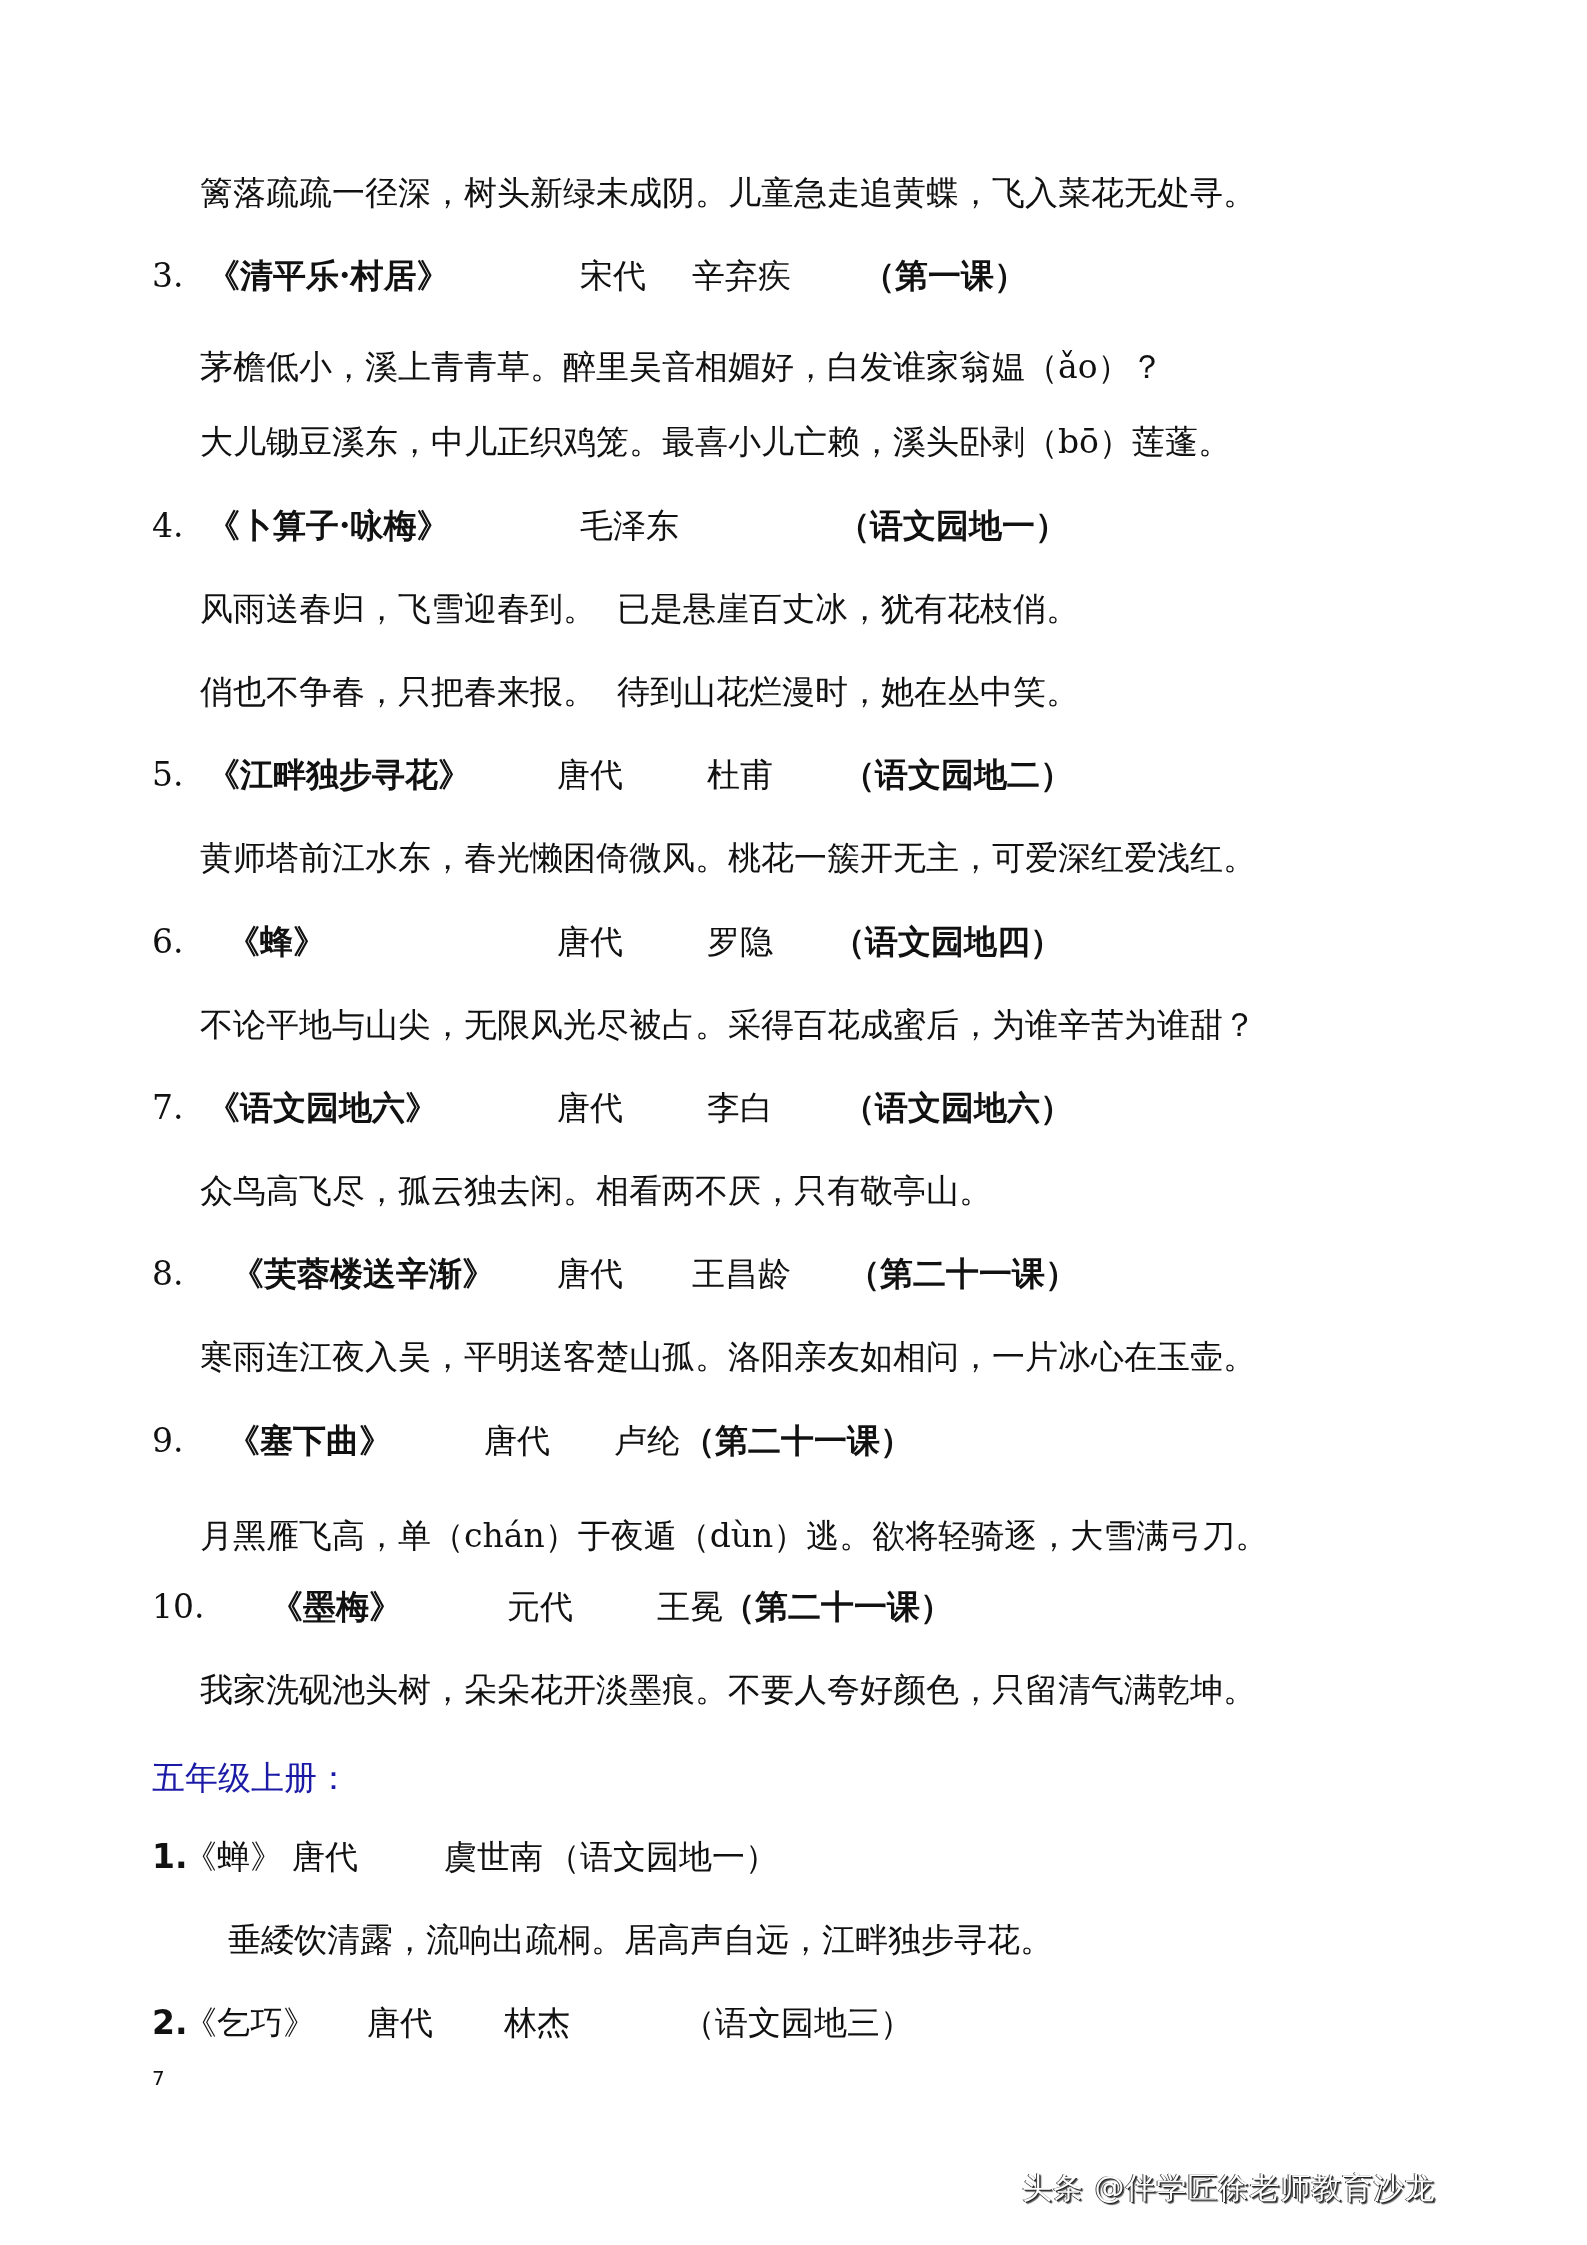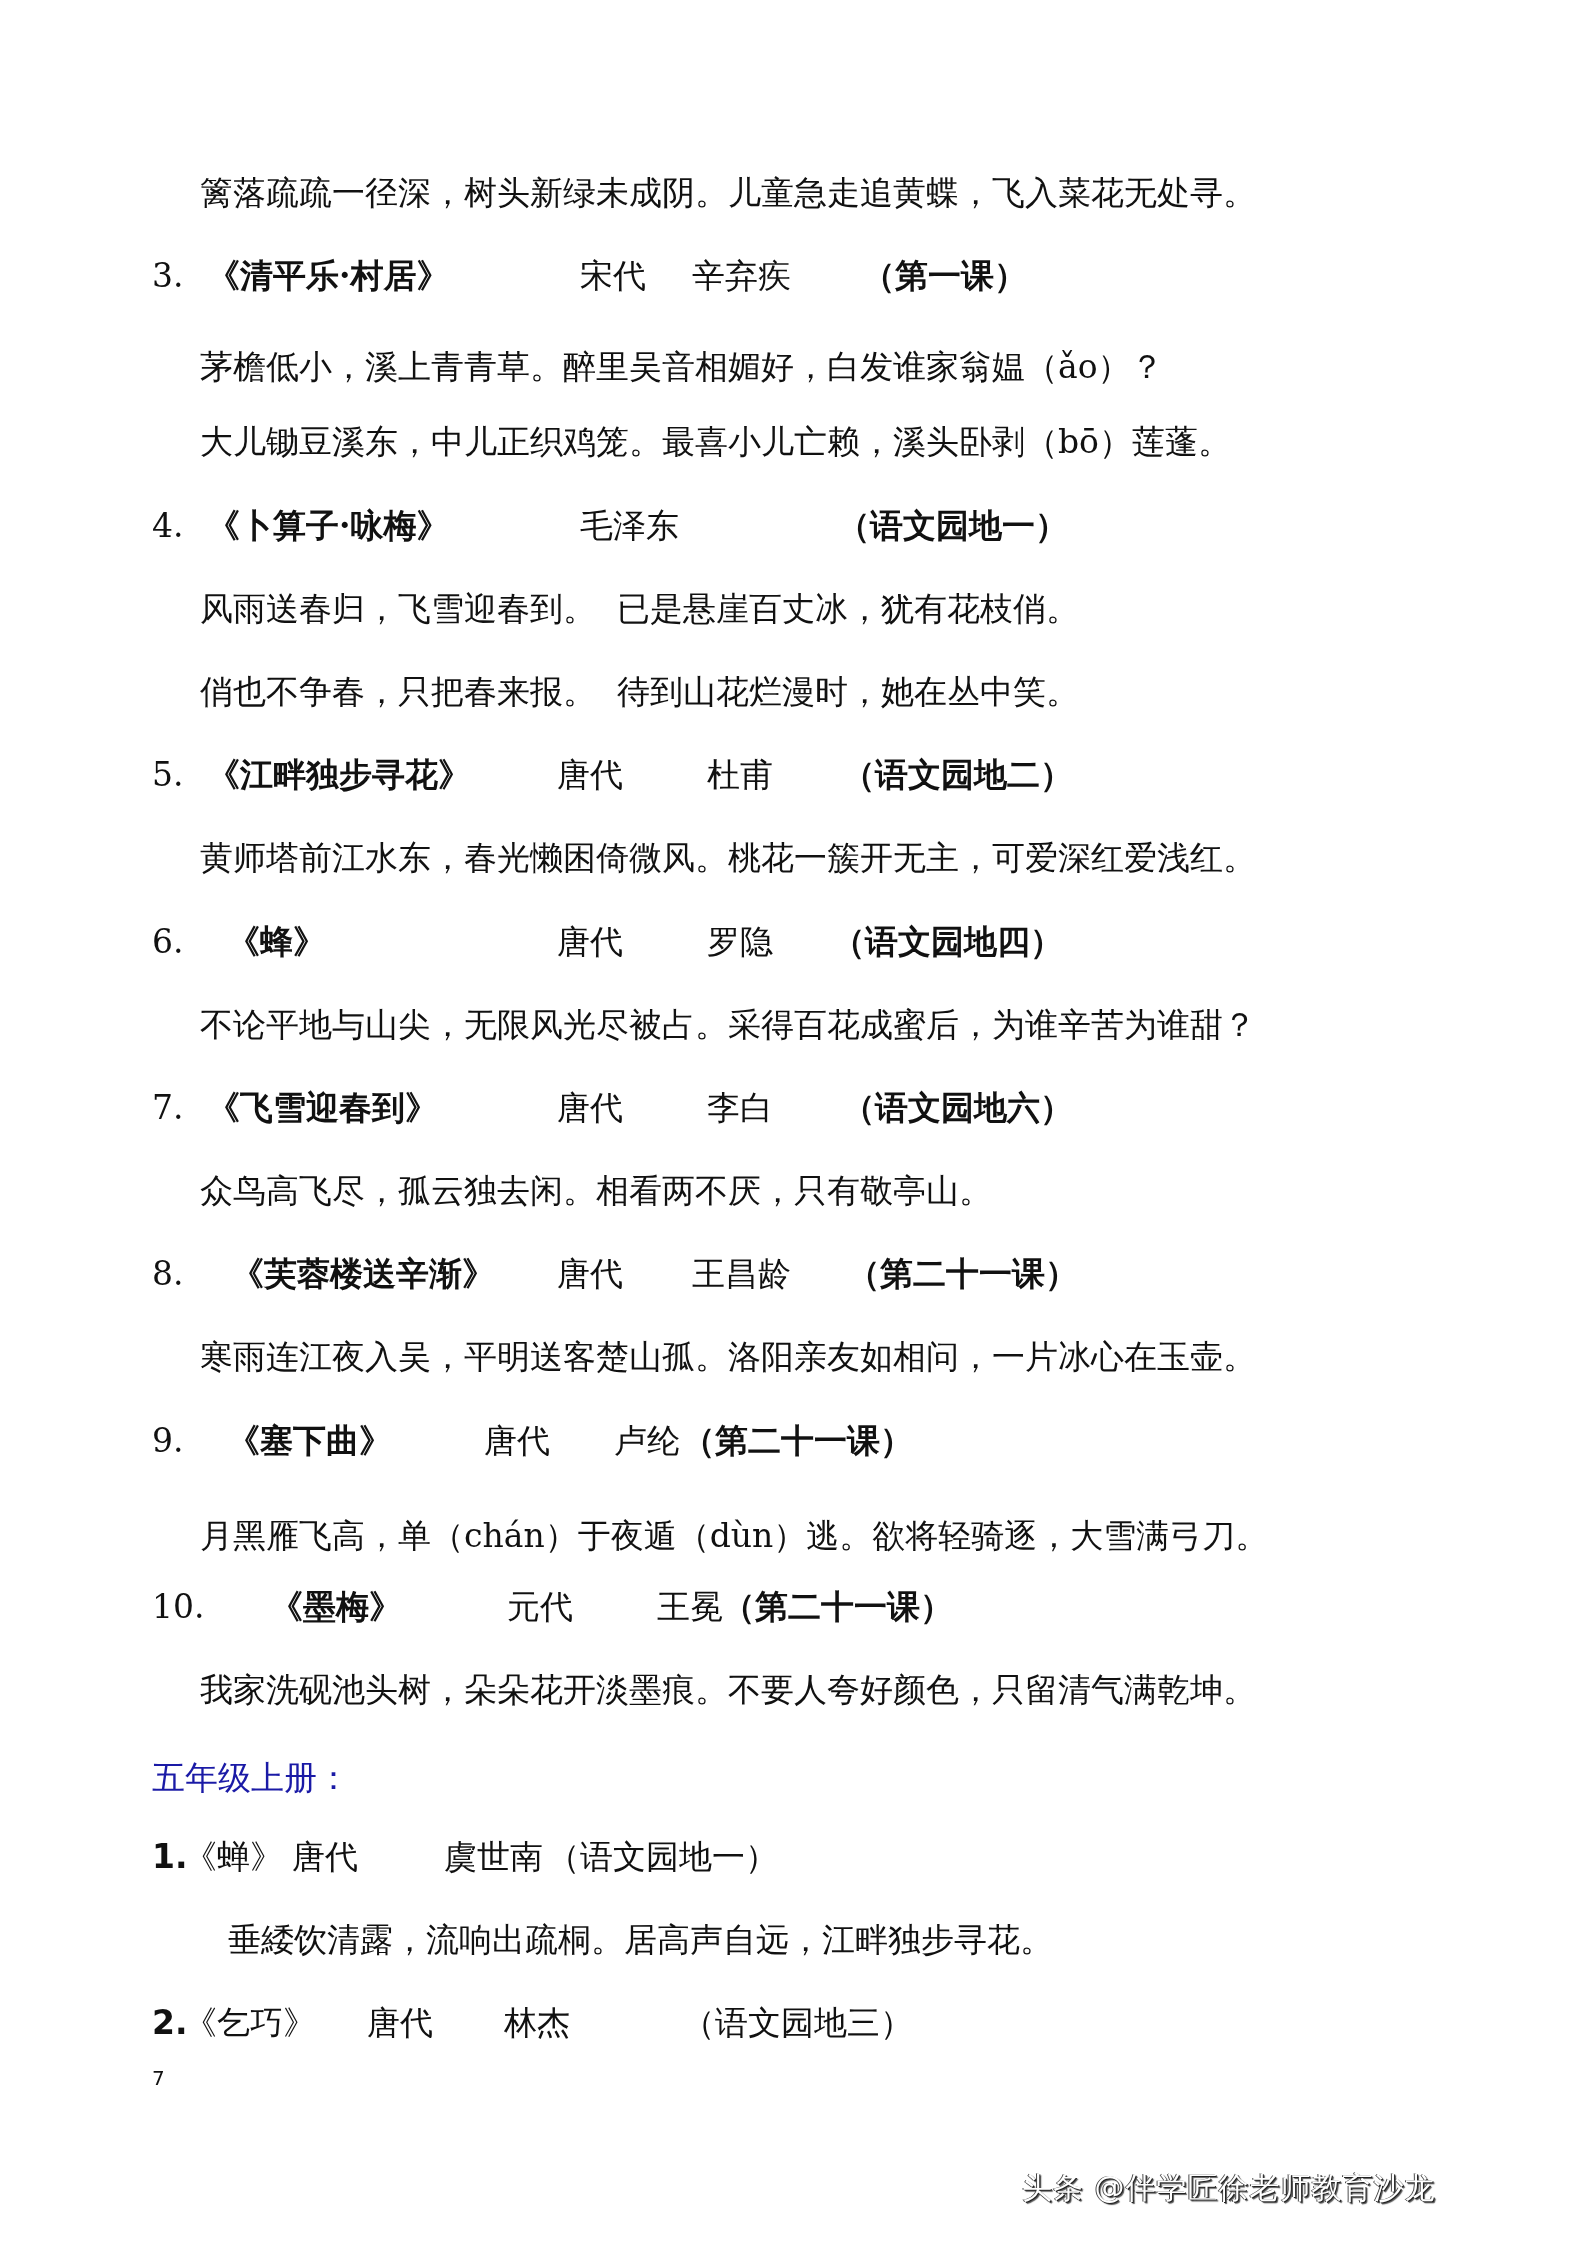--- a/index.html
+++ b/index.html
@@ -77,21 +77,21 @@
     <span class="seg num" style="left:0;">6.</span>
     <span class="seg title" style="left:75px;">《蜂》</span>
     <span class="seg" style="left:405px;">唐代</span>
     <span class="seg" style="left:555px;">罗隐</span>
     <span class="seg lesson" style="left:680px;">（语文园地四）</span>
   </div>
   <div class="line verse" style="top:1005px;">不论平地与山尖，无限风光尽被占。采得百花成蜜后，为谁辛苦为谁甜？</div>
 
   <div class="line heading" style="top:1088px;">
     <span class="seg num" style="left:0;">7.</span>
-    <span class="seg title" style="left:55px;">《飞雪迎春到》</span>
+    <span class="seg title" style="left:55px;">《语文园地六》</span>
     <span class="seg" style="left:405px;">唐代</span>
     <span class="seg" style="left:555px;">李白</span>
     <span class="seg lesson" style="left:690px;">（语文园地六）</span>
   </div>
   <div class="line verse" style="top:1171px;">众鸟高飞尽，孤云独去闲。相看两不厌，只有敬亭山。</div>
 
   <div class="line heading" style="top:1254px;">
     <span class="seg num" style="left:0;">8.</span>
     <span class="seg title" style="left:55px;margin-left:24px;">《芙蓉楼送辛渐》</span>
     <span class="seg" style="left:405px;">唐代</span>

